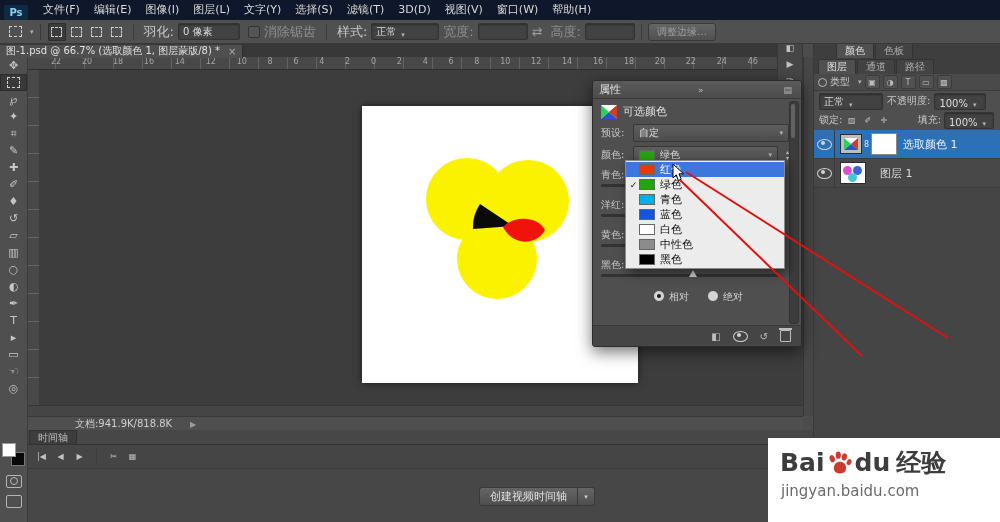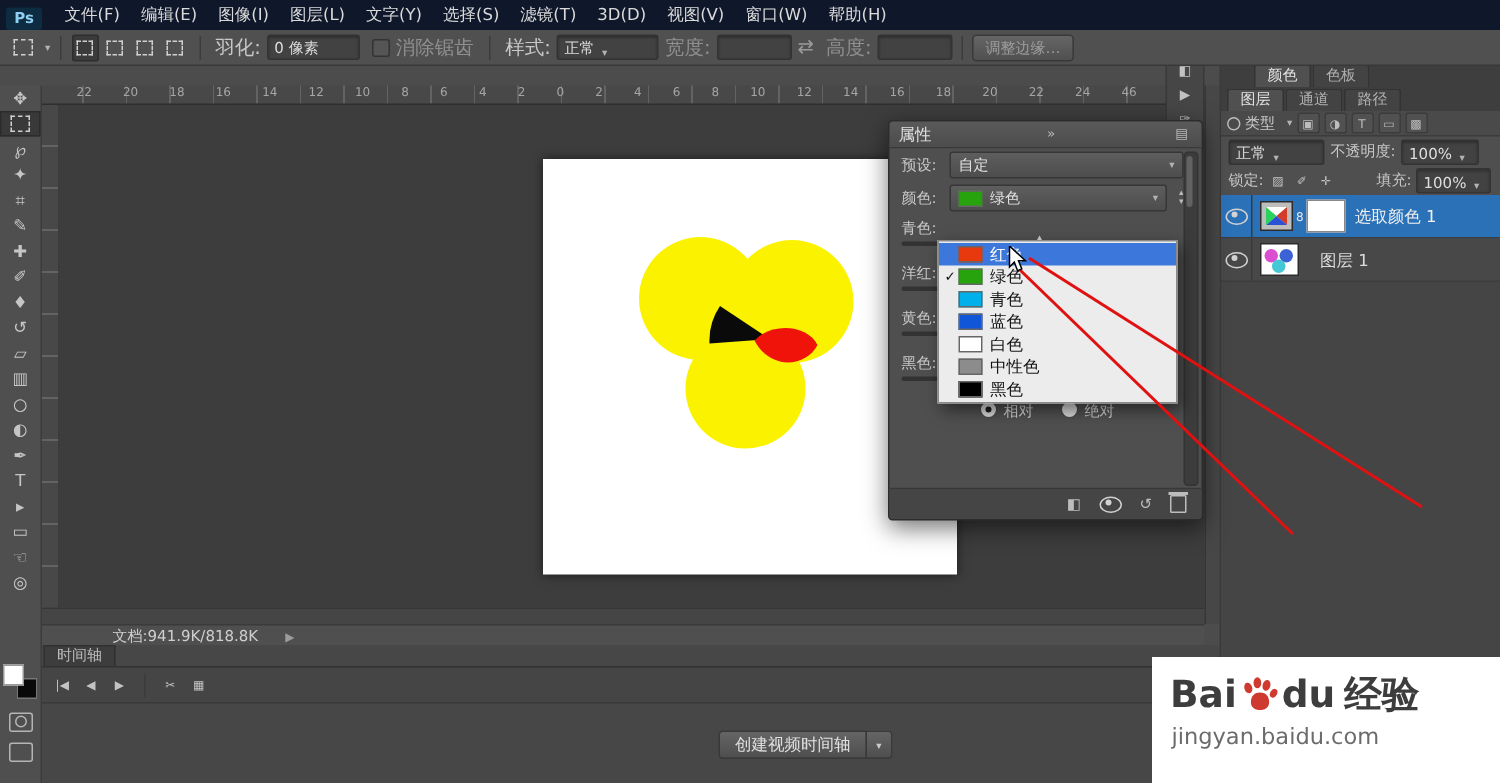--- a/index.html
+++ b/index.html
@@ -199,20 +199,26 @@
       </div>
     <span class="olabel" style="color:#9a9a9a">⇄</span>
     <span class="olabel dis">高度:</span>
     <div class="fld" style="width:40px">
         <span></span>
       </div>
     <span class="vsep"></span>
     <div class="btn" style="color:#9d9d9d">调整边缘…</div>
   </div>
 
+  <div id="tabbar" class="ab">
+    <div id="doctab">
+      <span>图-1.psd @ 66.7% (选取颜色 1, 图层蒙版/8) *</span>
+      <span class="x">×</span>
+    </div>
+  </div>
 
   <div id="rulerh" class="ab">
     <span class="ticklbl">22</span>
     <span class="ticklbl">20</span>
     <span class="ticklbl">18</span>
     <span class="ticklbl">16</span>
     <span class="ticklbl">14</span>
     <span class="ticklbl">12</span>
     <span class="ticklbl">10</span>
     <span class="ticklbl">8</span>
@@ -430,20 +436,30 @@
       </div>
     </div>
   </div>
 
   <div id="props" class="ab">
     <div id="phead">
       <span class="ttl">属性</span>
       <span class="hic">»</span>
       <span class="hic">▤</span>
     </div>
+    <div id="adjrow">
+      <svg width="16" height="14" viewBox="0 0 16 14">
+        <rect x="0" y="0" width="16" height="14" fill="#d8d8d8"></rect>
+        <polygon points="0,0 16,0 8,7" fill="#ffffff"></polygon>
+        <polygon points="16,0 16,14 8,7" fill="#d43c2a"></polygon>
+        <polygon points="0,14 16,14 8,7" fill="#2a52d4"></polygon>
+        <polygon points="0,0 0,14 8,7" fill="#2ad45c"></polygon>
+      </svg>
+      <span style="font-size:11px;color:#e0e0e0">可选颜色</span>
+    </div>
     <div class="prow">
       <span class="plabel">预设:</span>
       <div class="psel">
         <span>自定</span>
         <span class="arr" style="margin-left:auto">▾</span>
       </div>
     </div>
     <div class="prow">
       <span class="plabel">颜色:</span>
       <div class="psel">

